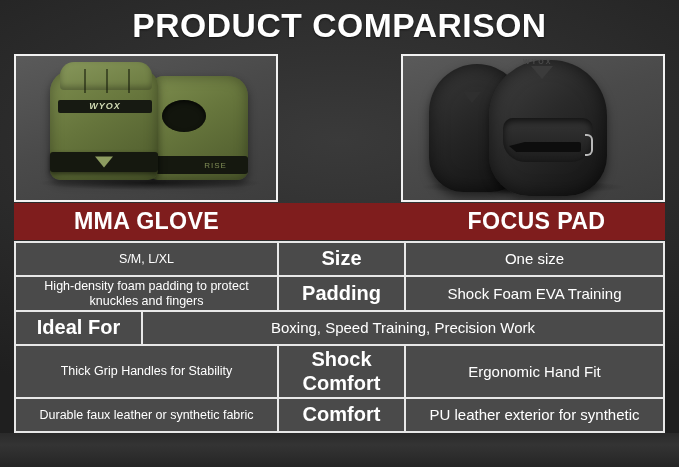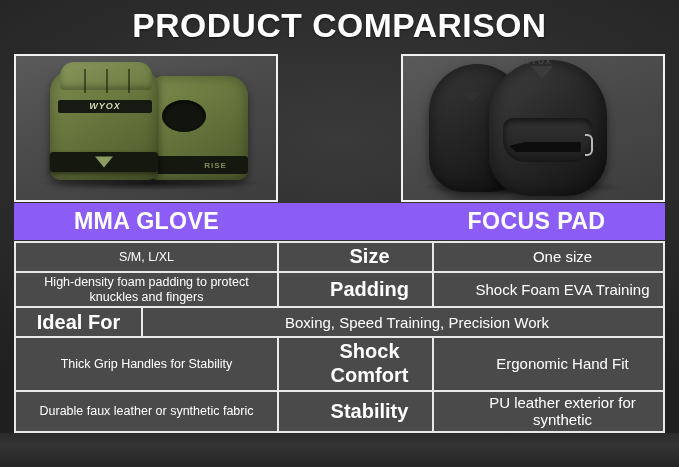--- a/index.html
+++ b/index.html
@@ -96,21 +96,21 @@
     position:absolute; left:146px; top:44px; width:44px; height:32px;
     background:#12150d; border-radius:50%;
     box-shadow:inset 0 2px 5px rgba(0,0,0,.7);
   }
   .glove-second-strap {
     position:absolute; left:132px; top:100px; width:100px; height:18px;
     background:#15180f; border-radius:3px;
   }
   .rise-mark {
     position:absolute; left:50%; top:50%; transform:translate(-50%,-50%);
-    color:#7e8c55; font-size:8px; font-weight:bold; letter-spacing:1px;padding-left:35px;
+    color:#7e8c55; font-size:8px; font-weight:normal; letter-spacing:1px;padding-left:35px;
   }
   .glove-shadow {
     position:absolute; left:24px; bottom:10px; width:220px; height:14px;
     background:radial-gradient(ellipse at center, rgba(0,0,0,.55) 0%, rgba(0,0,0,0) 72%);
   }
 
   
   .pad-scene { position:absolute; inset:0; }
   .pad {
     position:absolute;
@@ -156,21 +156,21 @@
     border-top:11px solid #2f2f2f;
   }
   .pad-shadow {
     position:absolute; left:20px; bottom:6px; width:200px; height:14px;
     background:radial-gradient(ellipse at center, rgba(0,0,0,.6) 0%, rgba(0,0,0,0) 72%);
   }
 
   
   .name-band {
     position:absolute; top:203px; left:14px; width:651px; height:37px;
-    background:#8b5cf6;
+    background:#7f1d1d;
     display:flex;
   }
   .name-cell {
     display:flex; align-items:center; justify-content:center;
     color:#ffffff; font-size:23px; font-weight:bold; letter-spacing:.3px;
     transform:scaleX(1.01);
   }
   .name-cell.left  { width:265px; }
   .name-cell.mid   { width:129px; }
   .name-cell.right { width:257px; }
@@ -178,21 +178,20 @@
   
   .table {
     position:absolute; top:241px; left:14px; width:651px; height:192px;
     border:2px solid #e8e8e8;
     display:flex; flex-direction:column;
     background:#4a4a4a;
   }
   .row {
     display:flex; flex:1;
     border-bottom:2px solid #e8e8e8;
-    gap:28px;
   }
   .row:last-child { border-bottom:none;justify-content:flex-end; }
   .cell {
     display:flex; align-items:center; justify-content:center;
     text-align:center;
     color:#ffffff;
     background:#4a4a4a;
     padding:2px 6px;
     line-height:1.18;
   }
@@ -275,19 +274,19 @@
     </div>
 
     <div class="row">
       <div class="cell feature">Thick Grip Handles for Stability</div>
       <div class="cell label">Shock Comfort</div>
       <div class="cell value">Ergonomic Hand Fit</div>
     </div>
 
     <div class="row">
       <div class="cell feature">Durable faux leather or synthetic fabric</div>
-      <div class="cell label">Stability</div>
+      <div class="cell label">Comfort</div>
       <div class="cell value">PU leather exterior for synthetic</div>
     </div>
 
   </div>
 
 </div>
 
 </body></html>

